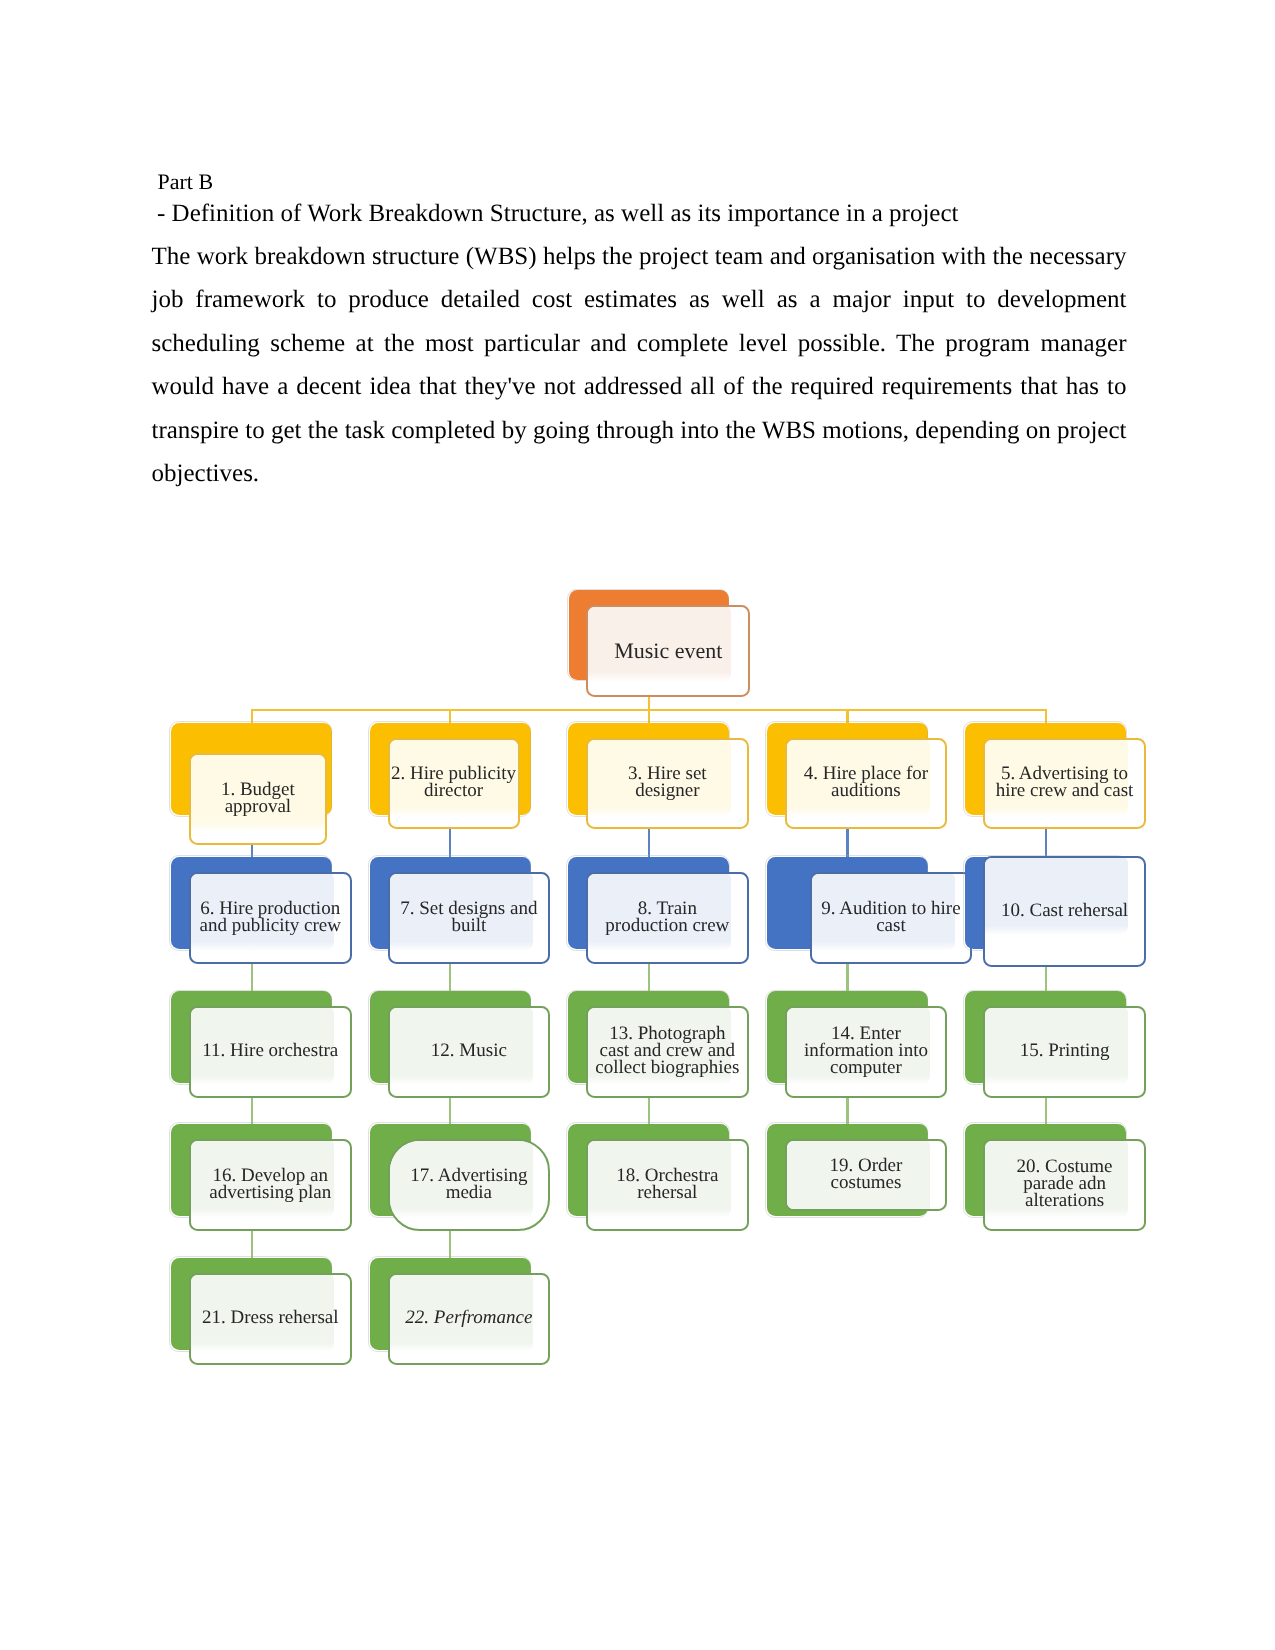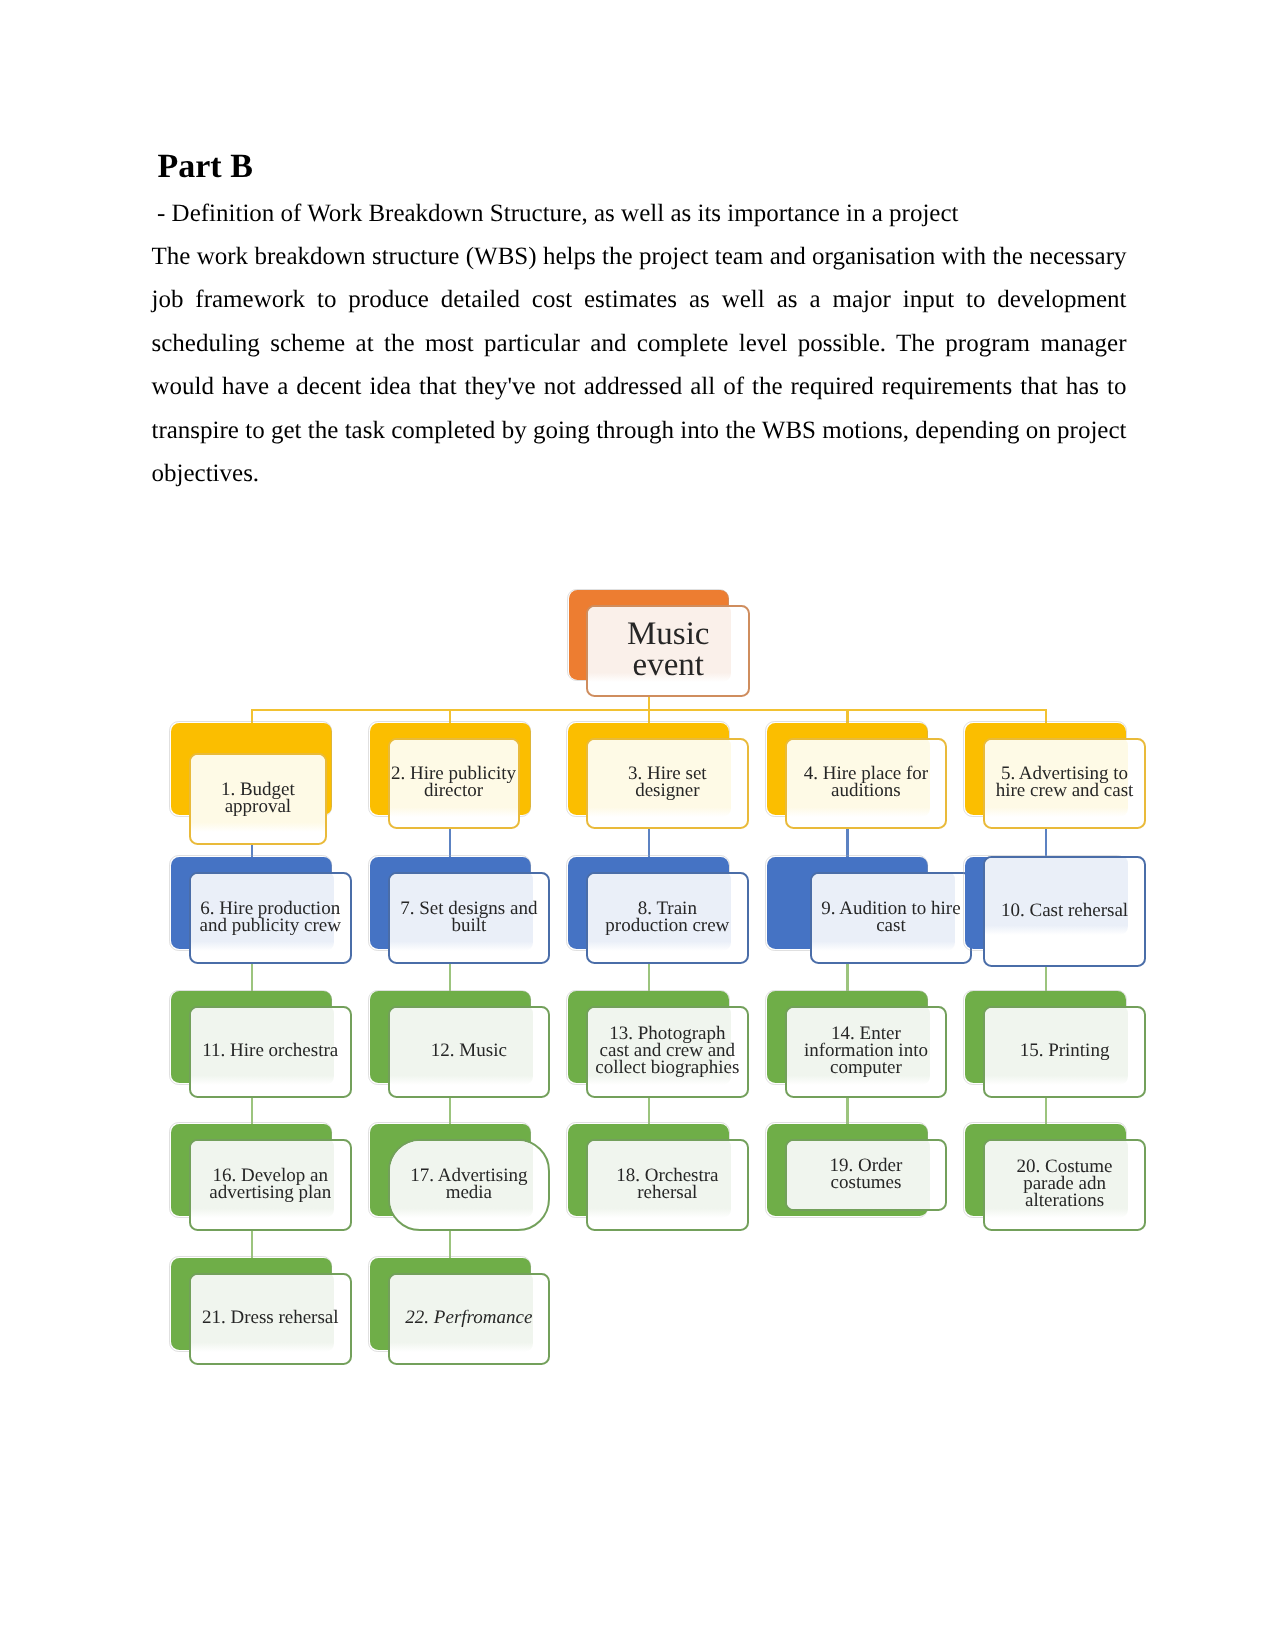--- a/index.html
+++ b/index.html
@@ -1,19 +1,19 @@
 <!DOCTYPE html>
 <html><head>
 <meta charset="utf-8">
 <style>
   html,body{margin:0;padding:0;background:#fff;}
   body{width:1275px;height:1650px;font-family:"Liberation Serif",serif;-webkit-font-smoothing:antialiased;text-rendering:geometricPrecision;}
   .page{position:relative;width:1275px;height:1650px;overflow:hidden;background:#fff;}
   .doc{position:absolute;left:151.5px;top:0;width:975px;color:#000;transform:translateZ(0);}
-  .partb{position:absolute;left:6px;top:151px;font-size:34px;font-weight:bold;line-height:32px;white-space:nowrap;}
+  .partb{position:absolute;left:6px;top:166px;font-size:22px;font-weight:normal;line-height:32px;white-space:nowrap;}
   .subline{position:absolute;left:5.5px;top:199px;font-size:25px;line-height:29px;white-space:nowrap;}
   .body-para{position:absolute;left:0;top:234.5px;width:975px;font-size:25px;line-height:43.5px;text-align:justify;}
   .body-para::after{content:"";display:inline-block;width:100%;}
 
   .wbs{position:absolute;left:0;top:0;width:1275px;height:1650px;}
   .conn{position:absolute;background:#F2C232;}
   .node{position:absolute;left:0;top:0;}
   .back{position:absolute;border-radius:8.5px;}
   .back::before{content:"";position:absolute;left:-2.2px;top:-1.4px;right:-0.3px;bottom:-1.8px;
                 border-radius:9.5px;border:1px solid rgba(165,165,165,0.35);}
@@ -54,21 +54,21 @@
 <div class="conn" style="left:449.1px;top:1094.9px;width:2.4px;height:31.9px;background:#9CC47E;"></div>
 <div class="conn" style="left:647.6px;top:1094.9px;width:2.4px;height:31.9px;background:#9CC47E;"></div>
 <div class="conn" style="left:846.2px;top:1094.9px;width:2.4px;height:31.9px;background:#9CC47E;"></div>
 <div class="conn" style="left:1044.7px;top:1094.9px;width:2.4px;height:31.9px;background:#9CC47E;"></div>
 <div class="conn" style="left:250.5px;top:1227.7px;width:2.4px;height:33.1px;background:#9CC47E;"></div>
 <div class="conn" style="left:449.1px;top:1227.7px;width:2.4px;height:33.1px;background:#9CC47E;"></div>
 <div class="node">
         <div class="back" style="left:569.1px;top:590.2px;width:160.0px;height:89.5px;background:#ED7D31;"></div>
         <div class="front" style="left:586.4px;top:604.5px;width:163.7px;height:92.5px;border-color:#CF8D5E;">
           <div class="tint" style="width:145.7px;height:78.2px;background:linear-gradient(180deg,#FAF0EA 0%,#FAF0EA 88%,rgba(255,255,255,0) 100%);"></div>
-          <span class="lbl" style="font-size:33px;line-height:31px;max-width:none;top:-0.5px">Music event</span>
+          <span class="lbl" style="font-size:22px;line-height:31px;max-width:none;top:-0.5px">Music event</span>
         </div>
       </div>
 <div class="node">
         <div class="back" style="left:171.2px;top:722.5px;width:161.0px;height:92.3px;background:#FBBE00;"></div>
         <div class="front" style="left:188.9px;top:753px;width:138px;height:91.6px;border-color:#E9BA3A;">
           <div class="tint" style="width:146.2px;height:80.0px;background:linear-gradient(180deg,#FEFAE6 0%,#FEFAE6 88%,rgba(255,255,255,0) 100%);"></div>
           <span class="lbl">1. Budget approval</span>
         </div>
       </div>
 <div class="node">

